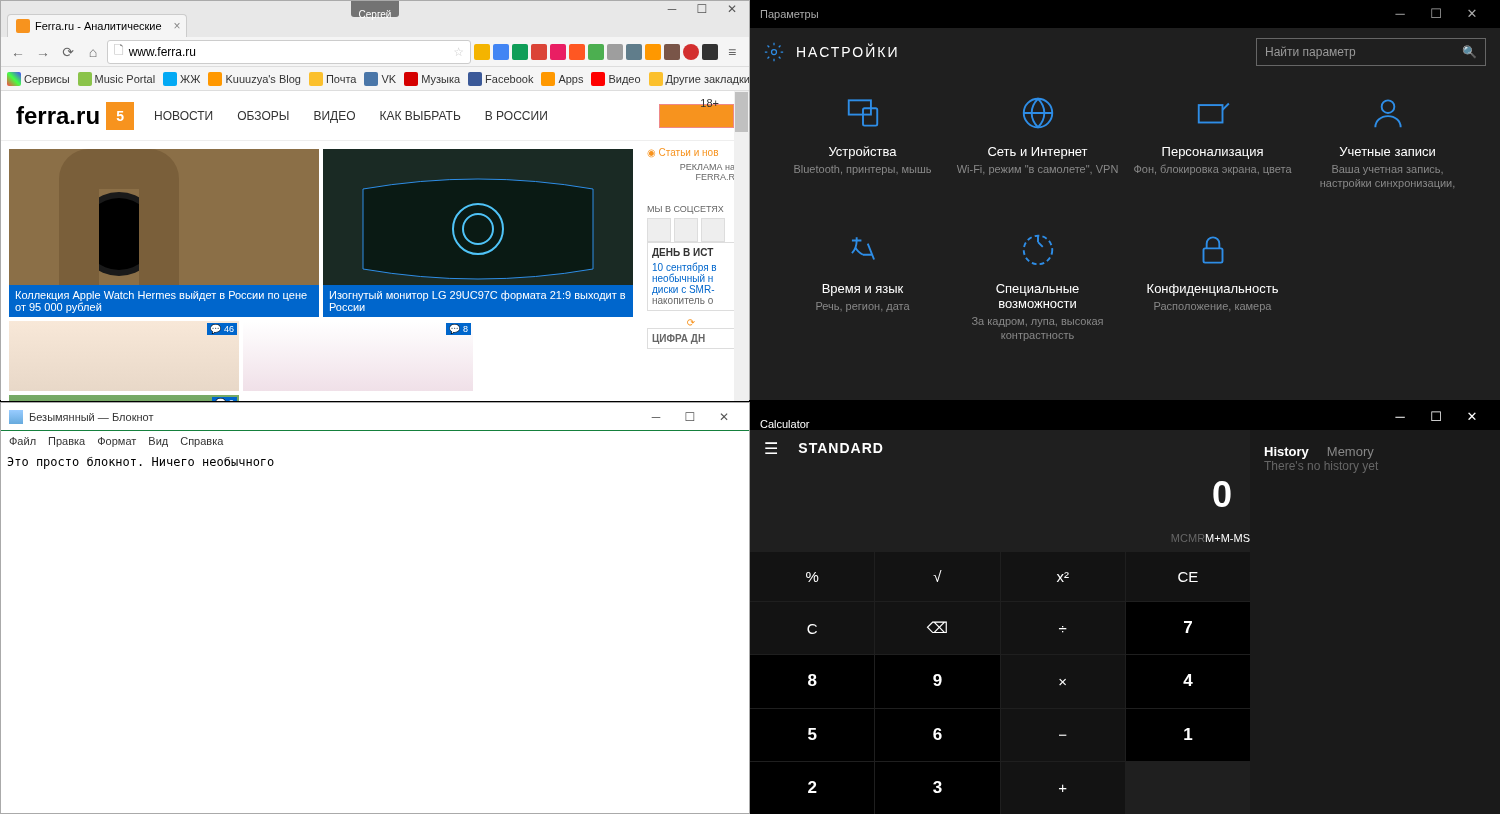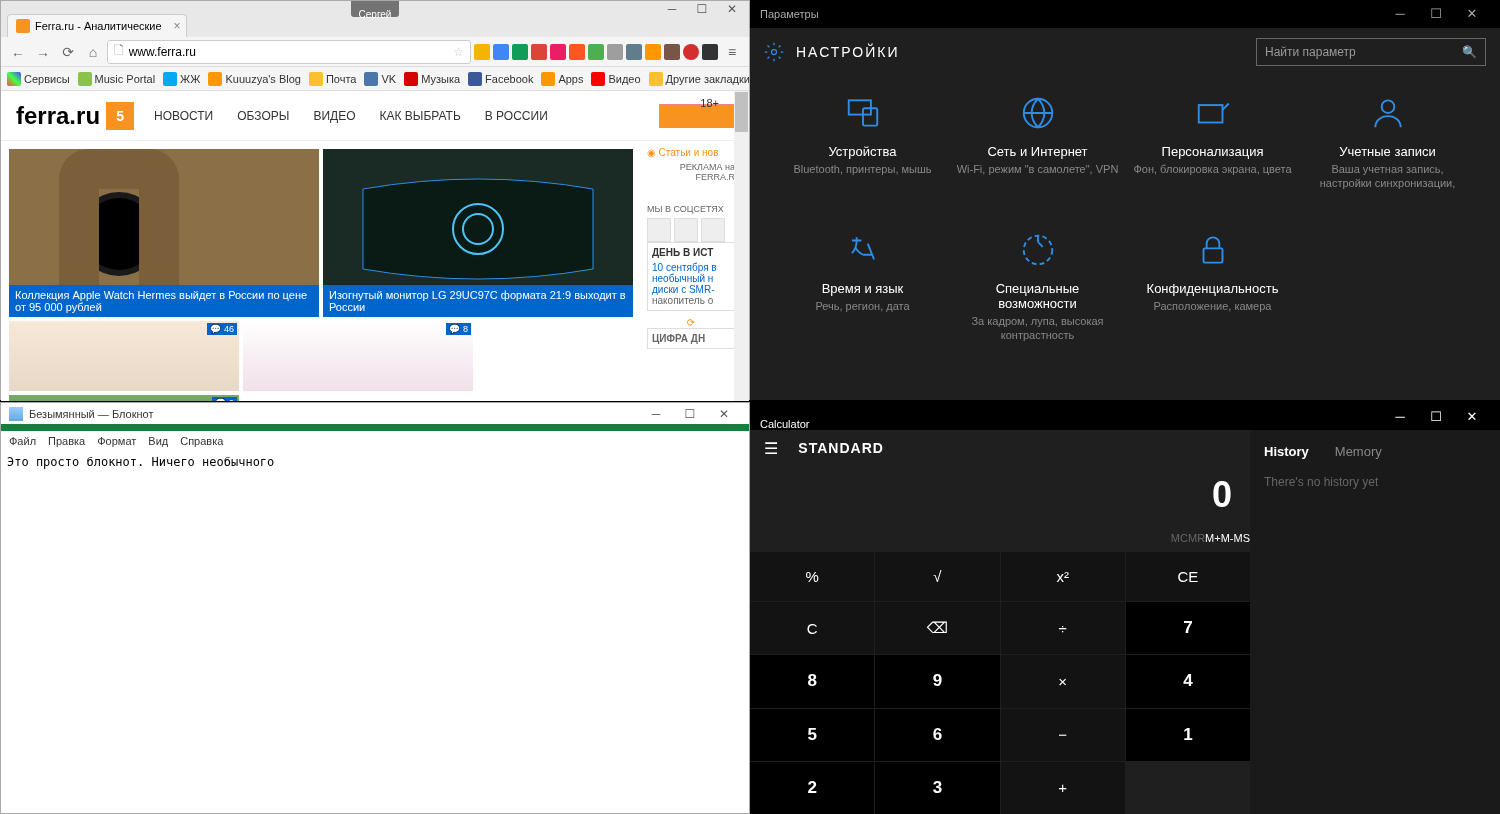--- a/index.html
+++ b/index.html
@@ -38,21 +38,21 @@
 .ferra-thumb{width:230px;height:70px;background:#f0f0f0;position:relative}
 .thumb-badge{position:absolute;top:2px;right:2px;background:#0066cc;color:#fff;font-size:9px;padding:1px 3px}
 .ferra-side{width:100px;padding:6px;font-size:10px;color:#666}
 .side-box{border:1px solid #ddd;padding:4px;margin-bottom:6px}
 .side-social{display:flex;gap:3px;margin-top:4px}
 .social-sq{width:24px;height:24px;background:#eee;border:1px solid #ddd}
 .scrollbar{position:absolute;right:0;top:0;width:15px;height:100%;background:#f0f0f0}
 .scrollthumb{width:13px;height:40px;background:#c0c0c0;margin:1px auto}
 
 #notepad{left:0;top:402px;width:750px;height:412px;background:#fff;border:1px solid #aaa}
-.np-title{height:28px;background:#fff;display:flex;align-items:center;padding:0 8px;font-size:11px;color:#333;border-bottom:7px solid #15803d}
+.np-title{height:28px;background:#fff;display:flex;align-items:center;padding:0 8px;font-size:11px;color:#333;border-bottom:1px solid #15803d}
 .np-icon{width:14px;height:14px;background:linear-gradient(#9cf,#6ad);margin-right:6px}
 .np-wc{margin-left:auto;display:flex}
 .np-wc div{width:34px;height:22px;text-align:center;line-height:22px;font-size:12px;color:#555}
 .np-menu{height:20px;display:flex;gap:12px;padding:0 8px;font-size:11px;color:#333;align-items:center}
 .np-text{padding:4px 6px;font-family:Consolas,monospace;font-size:12px;color:#000}
 
 #settings{left:750px;top:0;width:750px;height:400px;background:#1f1f1f;color:#fff}
 .set-title{height:28px;background:#000;display:flex;align-items:center;padding:0 10px;font-size:11px;color:#aaa}
 .set-wc{margin-left:auto;display:flex}
 .set-wc div{width:36px;height:26px;text-align:center;line-height:26px;font-size:13px;color:#aaa}
@@ -75,21 +75,21 @@
 .calc-head{height:36px;display:flex;align-items:center;padding:0 14px;gap:20px}
 .burger{font-size:16px}
 .calc-mode{font-size:14px;font-weight:bold;letter-spacing:1px}
 .calc-display{height:58px;text-align:right;padding:0 18px;font-size:36px;font-weight:600;line-height:58px}
 .calc-mem{height:28px;display:flex;justify-content:flex-end;font-size:11px;color:#666;align-items:center}
 .calc-keys{flex:1;display:grid;grid-template-columns:repeat(4,1fr);gap:1px}
 .ckey{background:#131313;display:flex;align-items:center;justify-content:center;font-size:15px;color:#fff}
 .ckey.op{background:#131313}
 .ckey.num{background:#000;font-weight:bold;font-size:17px}
 .calc-side{width:250px;background:#1a1a1a;padding:14px}
-.calc-tabs{display:flex;gap:26px;font-size:13px;margin-bottom:16px}
+.calc-tabs{display:flex;gap:18px;font-size:13px;}
 .calc-tab{color:#888}
 .calc-tab.active{color:#fff;font-weight:bold}
 .no-hist{color:#666;font-size:12px}
 svg{width:100%;height:100%}
 </style>
 </head>
 <body>
 
 <div id="chrome" class="quad">
   <div class="chrome-titlebar">

